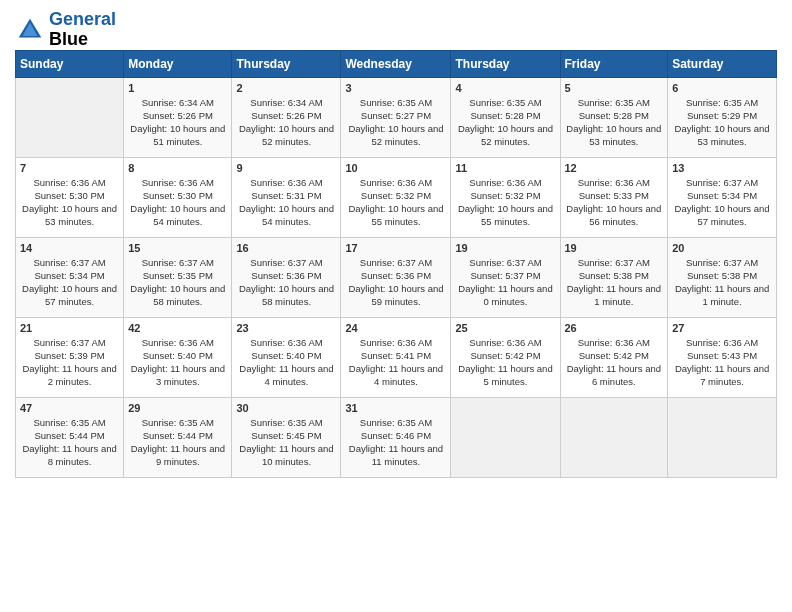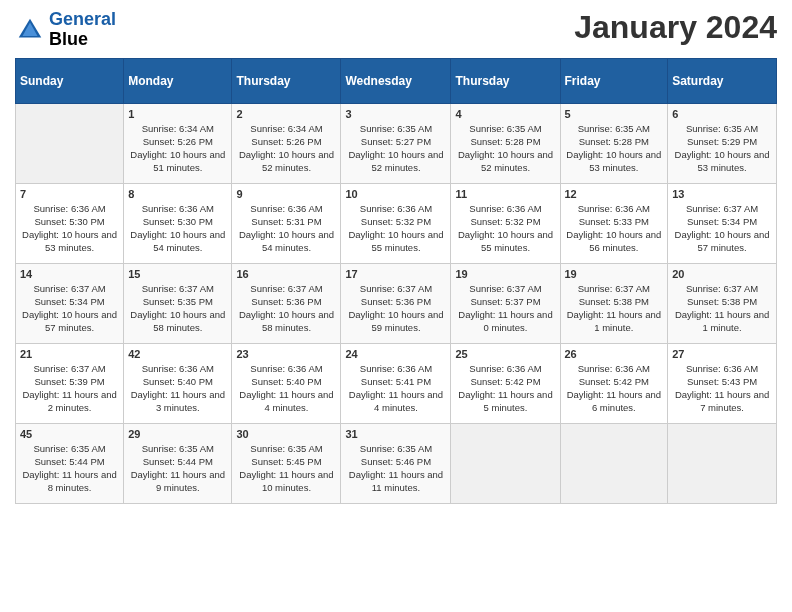--- a/index.html
+++ b/index.html
@@ -11,21 +11,20 @@
       overflow: hidden;
     }
     .container {
       width: 792px;
       padding: 10px 15px;
     }
     .header {
       display: flex;
       justify-content: space-between;
       align-items: flex-start;
-      margin-bottom: 8px;
     }
     .logo {
       display: flex;
       align-items: center;
       gap: 4px;
     }
     .logo-text {
       font-size: 18px;
       font-weight: bold;
       color: #333;
@@ -54,21 +53,21 @@
     table {
       width: 100%;
       border-collapse: collapse;
       font-size: 10px;
     }
     thead tr {
       background-color: #2060a0;
       color: #fff;
     }
     thead th {
-      padding: 15px 4px;
+      padding: 6px 4px;
       text-align: left;
       font-size: 12px;
       font-weight: bold;
       border: 1px solid #1a4e8a;
     }
     tbody tr {
       vertical-align: top;
     }
     tbody td {
       border: 1px solid #ccc;
@@ -110,21 +109,20 @@
       <svg class="logo-icon" viewBox="0 0 40 40">
         <polygon points="20,5 35,30 5,30" fill="#1a5fa8"></polygon>
         <polygon points="20,10 30,28 10,28" fill="#4a90d9"></polygon>
       </svg>
       <div class="logo-text">
         <span style="color:#1a5fa8">General</span><br>
         <span style="color:#000000">Blue</span>
       </div>
     </div>
     <div class="title-area">
-      <div class="month-title">January 2024</div>
     </div>
   </div>
 
   <table>
     <thead>
       <tr>
         <th>Sunday</th>
         <th>Monday</th>
         <th>Thursday</th>
         <th>Wednesday</th>
@@ -300,21 +298,21 @@
       </td>
           <td>
         <span class="day-number">27</span>
         <div class="day-info">
           Sunrise: 6:36 AM<br>Sunset: 5:43 PM<br>Daylight: 11 hours and 7 minutes.
         </div>
       </td>
         </tr>
         <tr>
           <td>
-        <span class="day-number">45</span>
+        <span class="day-number">47</span>
         <div class="day-info">
           Sunrise: 6:35 AM<br>Sunset: 5:44 PM<br>Daylight: 11 hours and 8 minutes.
         </div>
       </td>
           <td>
         <span class="day-number">29</span>
         <div class="day-info">
           Sunrise: 6:35 AM<br>Sunset: 5:44 PM<br>Daylight: 11 hours and 9 minutes.
         </div>
       </td>

